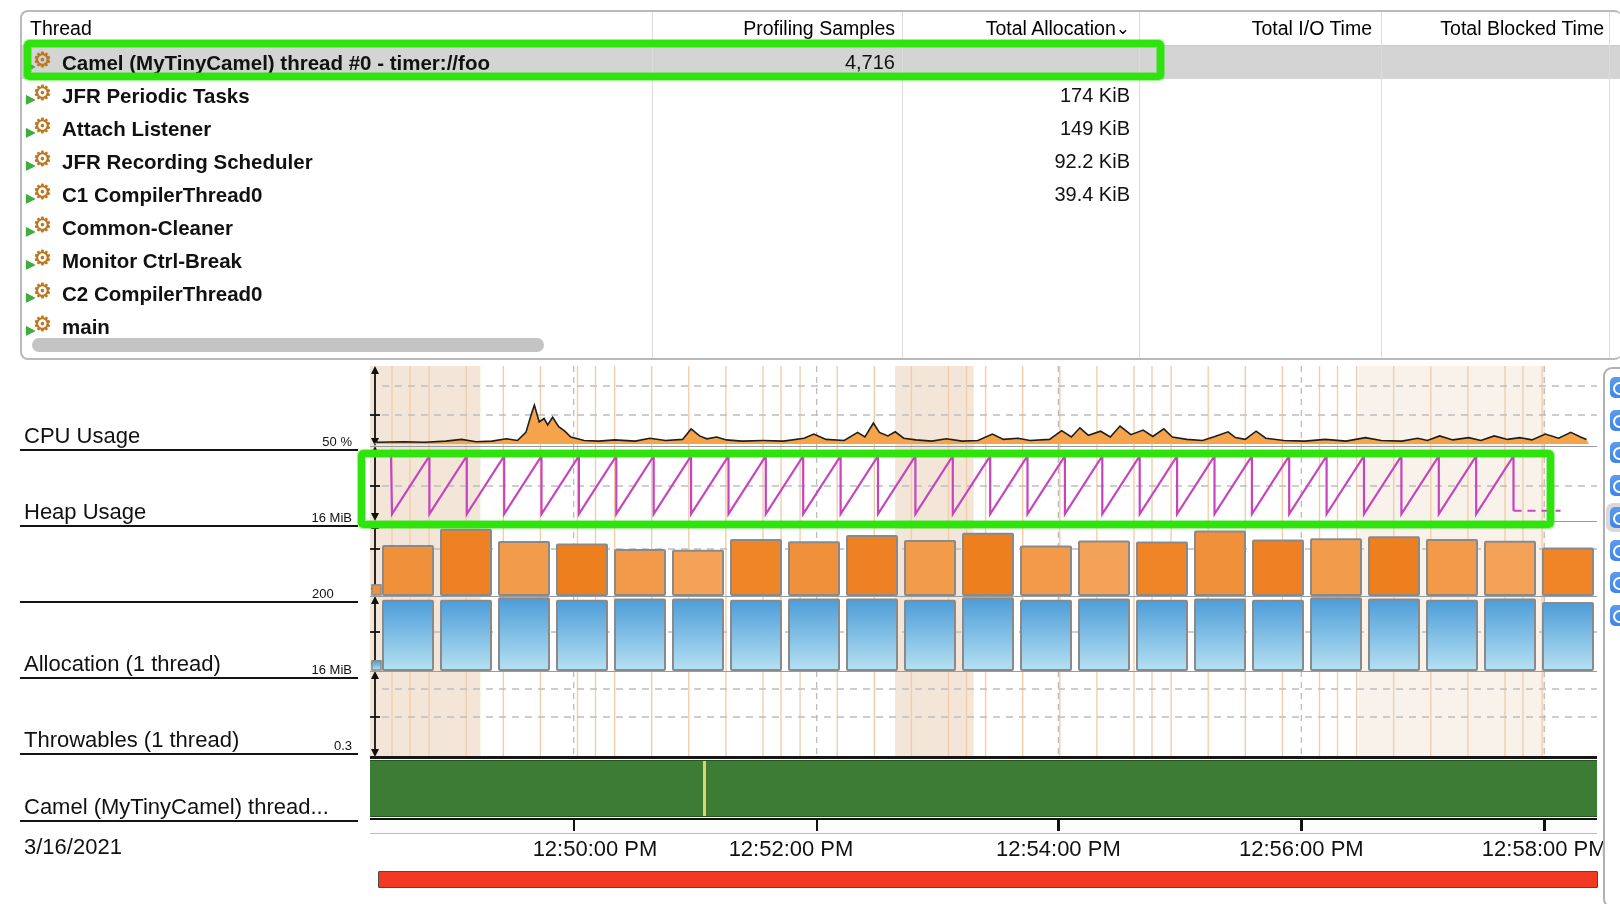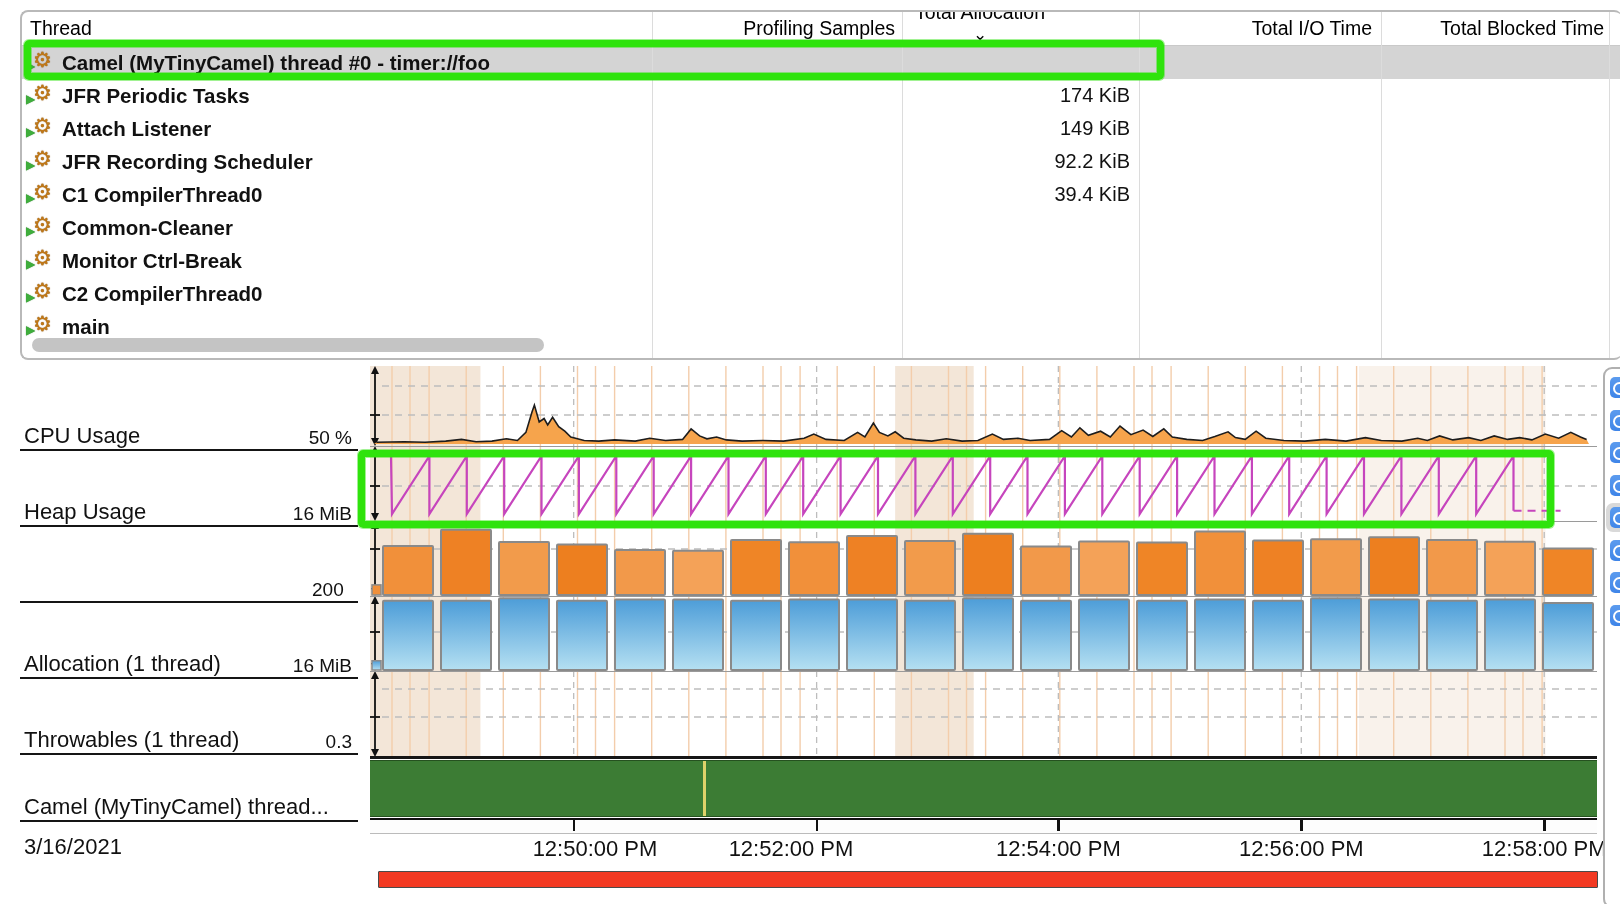--- a/index.html
+++ b/index.html
@@ -32,21 +32,21 @@
     background:#c4c4c4;border-radius:7px;}
 
   
   .annotation{position:absolute;border:7px solid #2fe30d;border-radius:5px;
     pointer-events:none;z-index:40;box-shadow:0 0 0 1px rgba(47,227,13,.45), inset 0 0 0 1px rgba(47,227,13,.45);}
 
   
   .lblrow{position:absolute;left:20px;width:338px;display:flex;align-items:flex-end;
     border-bottom:2.5px solid #151515;}
   .lblrow .lab{font-size:22px;margin-left:4px;white-space:nowrap;z-index:2;}
-  .lblrow .scale{position:absolute;font-size:19px;white-space:nowrap;z-index:1;}
+  .lblrow .scale{position:absolute;font-size:13px;white-space:nowrap;z-index:1;}
   #date-label{position:absolute;left:24px;top:834px;font-size:22px;}
   .rowsep{position:absolute;left:370px;width:1227px;height:0;border-top:1.5px solid #9a9a9a;}
   #track-black-sep{position:absolute;left:370px;top:756px;width:1227px;height:2.5px;background:#161616;}
 
   .chart-svg{position:absolute;left:370px;}
 
   #thread-span{position:absolute;left:370px;top:760px;width:1227px;height:55px;
     background:#3c7c34;border-top:1.5px solid #25511f;border-bottom:1.5px solid #25511f;}
   #span-marker{position:absolute;top:0;width:3px;height:100%;background:#ded26a;}
 
@@ -74,41 +74,42 @@
 <div id="app">
 
   <section id="thread-table" class="abs">
     <div id="thead">
         <div class="hdr-cell" style="left: 8px; width: 612px;">
           <span>Thread</span>
         </div>
         <div class="hdr-cell right" style="left: 573px; width: 300px;">
           <span>Profiling Samples</span>
         </div>
-        <div class="hdr-cell right" style="left: 808px; width: 300px; flex-direction: column;">
+        <div class="hdr-cell right" style="left: 808px; width: 300px;">
           <span>Total Allocation</span>
           <span style="font-size: 17px;"> ⌄</span>
         </div>
         <div class="hdr-cell right" style="left: 1050px; width: 300px;">
           <span>Total I/O Time</span>
         </div>
         <div class="hdr-cell right" style="left: 1282px; width: 300px;">
           <span>Total Blocked Time</span>
         </div>
       </div>
     <div id="thead-line"></div>
     <div id="tbody">
         <div class="trow selected" style="top: 34px; background: rgb(212, 212, 212);">
           <div class="tcell" style="left: 8px; width: 612px;">
             <div class="thread-ico">
               <span class="gear">⚙</span>
               <span class="play">▶</span>
             </div>
             <span class="tname">Camel (MyTinyCamel) thread #0 - timer://foo</span>
           </div>
+          <div class="tcell right" style="left: 573px; width: 300px;">4,716</div>
           <div class="tcell right" style="left: 1050px; width: 300px;"></div>
           <div class="tcell right" style="left: 1282px; width: 300px;"></div>
         </div>
         <div class="trow" style="top: 67px;">
           <div class="tcell" style="left: 8px; width: 612px;">
             <div class="thread-ico">
               <span class="gear">⚙</span>
               <span class="play">▶</span>
             </div>
             <span class="tname">JFR Periodic Tasks</span>

